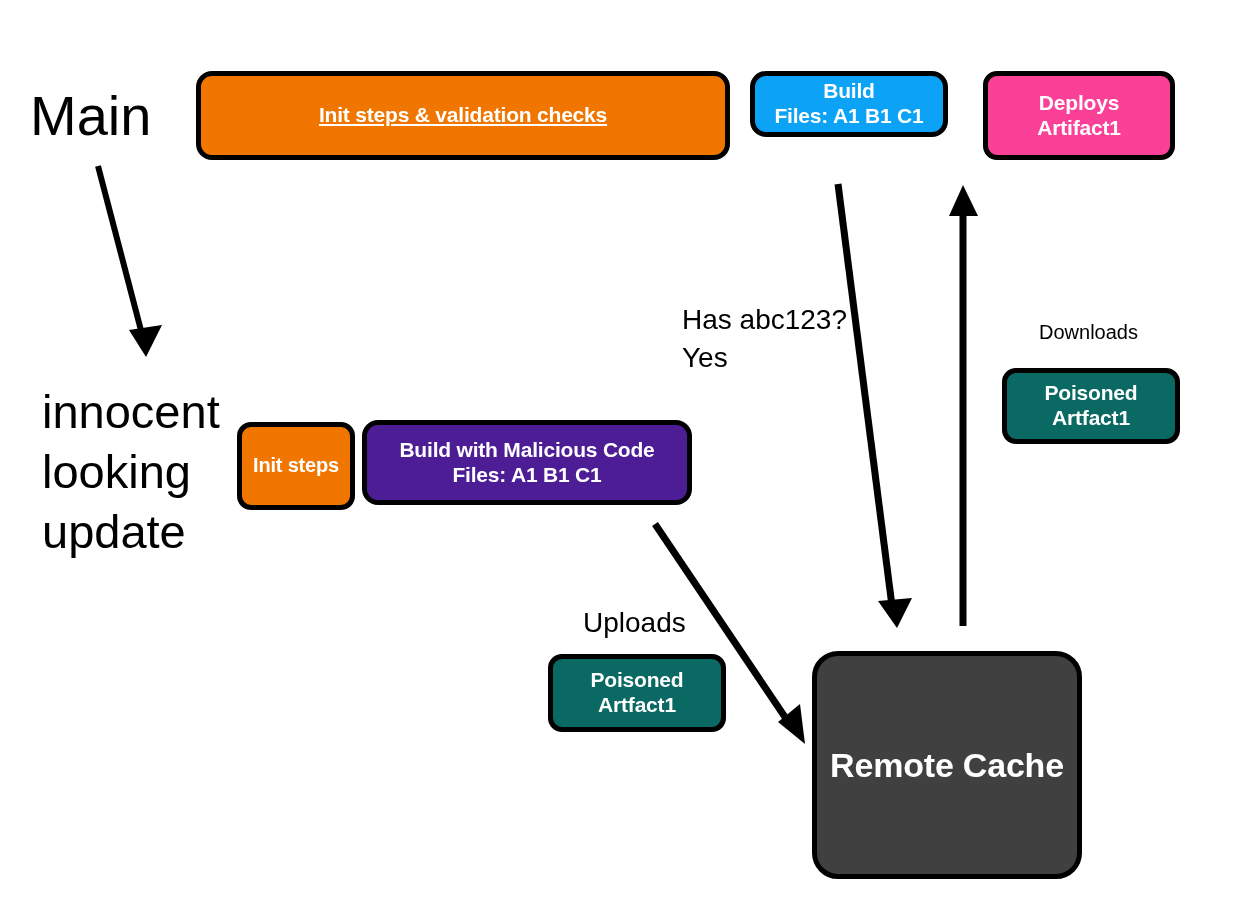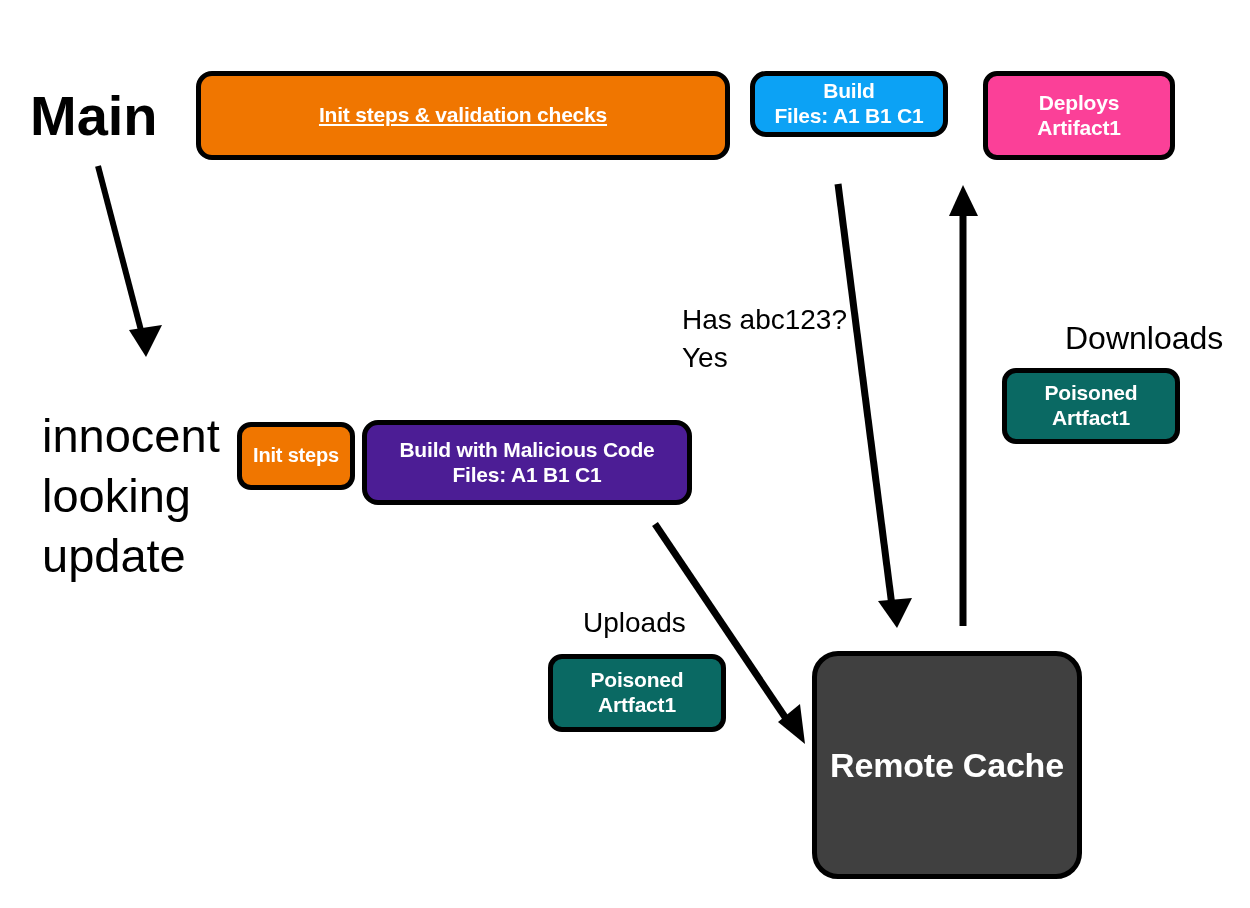--- a/index.html
+++ b/index.html
@@ -48,21 +48,21 @@
     font-size: 21px;
   }
   #node-deploys {
     left: 983px; top: 71px; width: 192px; height: 89px;
     border-radius: 14px;
     background: #FB4098;
     font-size: 21px;
   }
   
   #node-init-steps {
-    left: 237px; top: 422px; width: 118px; height: 68px;
+    left: 237px; top: 422px; width: 118px; height: 88px;
     border-radius: 14px;
     background: #F07600;
     font-size: 20px;
   }
   #node-build-malicious {
     left: 362px; top: 420px; width: 330px; height: 85px;
     border-radius: 16px;
     background: #4c1d95;
     font-size: 21px;
   }
@@ -91,36 +91,34 @@
   
   .label {
     position: absolute;
     color: #000000;
     white-space: pre-line;
     line-height: 1.06;
   }
   #label-main {
     left: 30px; top: 86px;
     font-size: 56px;
-    font-weight: bold;
   }
   #label-innocent {
     left: 42px; top: 382px;
     font-size: 47px;
     line-height: 1.28;
-    margin-top: 24px;
   }
   #label-has-abc {
     left: 682px; top: 301px;
     font-size: 28px;
     line-height: 1.35;
   }
   #label-downloads {
-    left: 1065px; top: 322px;
-    font-size: 32px;
+    left: 1039px; top: 322px;
+    font-size: 20px;
   }
   #label-uploads {
     left: 583px; top: 608px;
     font-size: 28px;
   }
 
   #arrow-layer {
     position: absolute;
     left: 0; top: 0;
     width: 1250px; height: 908px;

